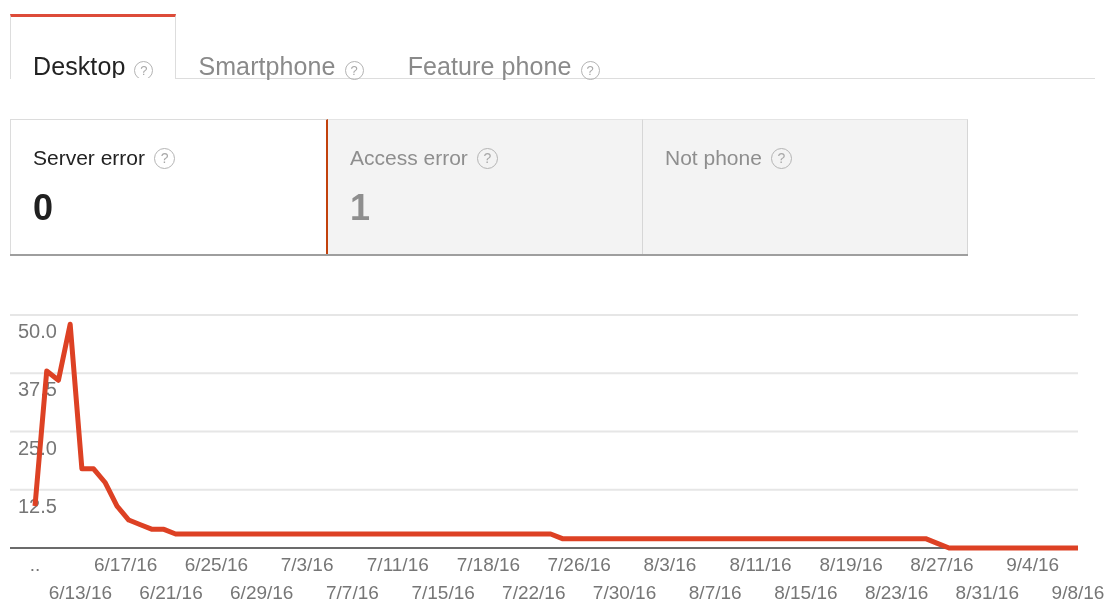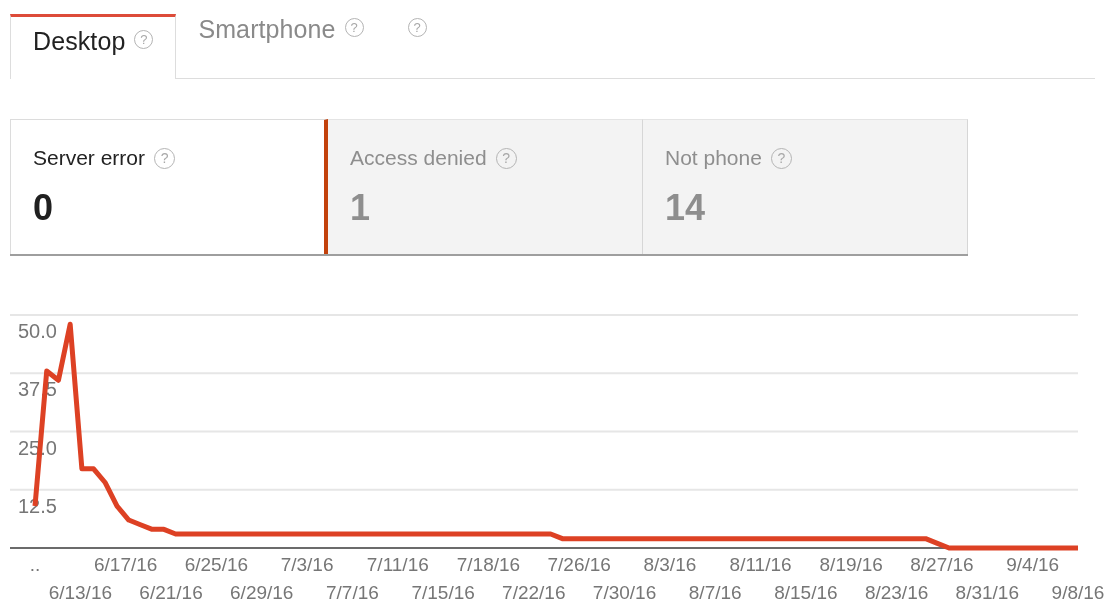--- a/index.html
+++ b/index.html
@@ -35,23 +35,23 @@
   .tabs-row {
     position: absolute;
     left: 10px;
     top: 14px;
     height: 65px;
     display: flex;
     align-items: stretch;
   }
   .tab {
     display: flex;
-    align-items: flex-start;
+    align-items: flex-end;
     gap: 9px;
-    padding: 12px 22px;
+    padding: 0 22px;
     box-sizing: border-box;
     font-size: 25px;
     letter-spacing: 0.1px;
     white-space: nowrap;
     background: transparent;
     position: relative;
   }
   .tab.active {
     color: #222222;
     background: #ffffff;
@@ -118,21 +118,21 @@
   .card {
     box-sizing: border-box;
     padding: 27px 0 0 22px;
     position: relative;
   }
   .card.active {
     width: 318px;
     background: #ffffff;
     border-left: 1px solid #dcdcdc;
     border-top: 1px solid #dcdcdc;
-    border-right: 4px solid #c2410c;
+    border-right: 2px solid #c2410c;
   }
   .card.inactive {
     background: #f3f3f3;
     border-right: 1px solid #d6d6d6;
     border-top: 1px solid #e4e4e4;
   }
   .card.c2 { width: 315px; }
   .card.c3 { width: 325px; }
   .card-title {
     display: flex;
@@ -176,50 +176,50 @@
       <span class="tab-label">Desktop</span>
       <span class="help-icon">?</span>
     </div>
 
     <div class="tab inactive">
       <span class="tab-label">Smartphone</span>
       <span class="help-icon">?</span>
     </div>
 
     <div class="tab inactive">
+      <span class="tab-label">Feature phone</span>
       <span class="help-icon">?</span>
     </div>
 
   </div>
 </div>
 
 <div class="cards">
 
   <div class="card active">
     <div class="card-title">
       <span>Server error</span>
       <span class="help-icon big">?</span>
     </div>
     <div class="card-value">0</div>
   </div>
 
   <div class="card inactive c2">
     <div class="card-title">
-      <span>Access denied</span>
+      <span>Access error</span>
       <span class="help-icon big">?</span>
     </div>
     <div class="card-value">1</div>
   </div>
 
   <div class="card inactive c3">
     <div class="card-title">
       <span>Not phone</span>
       <span class="help-icon big">?</span>
     </div>
-    <div class="card-value">14</div>
   </div>
 
 </div>
 
 <div class="chart-area">
   <svg class="chart-svg" id="chart-svg" width="1105" height="326">
       <line x1="10" x2="1078" y1="25" y2="25" stroke="#e6e6e6" stroke-width="2"></line>
       <text x="18" y="48" text-anchor="start" fill="#767676" font-size="20" font-family="&quot;Liberation Sans&quot;, sans-serif">50.0</text>
       <line x1="10" x2="1078" y1="83.25" y2="83.25" stroke="#e6e6e6" stroke-width="2"></line>
       <text x="18" y="106.25" text-anchor="start" fill="#767676" font-size="20" font-family="&quot;Liberation Sans&quot;, sans-serif">37.5</text>

